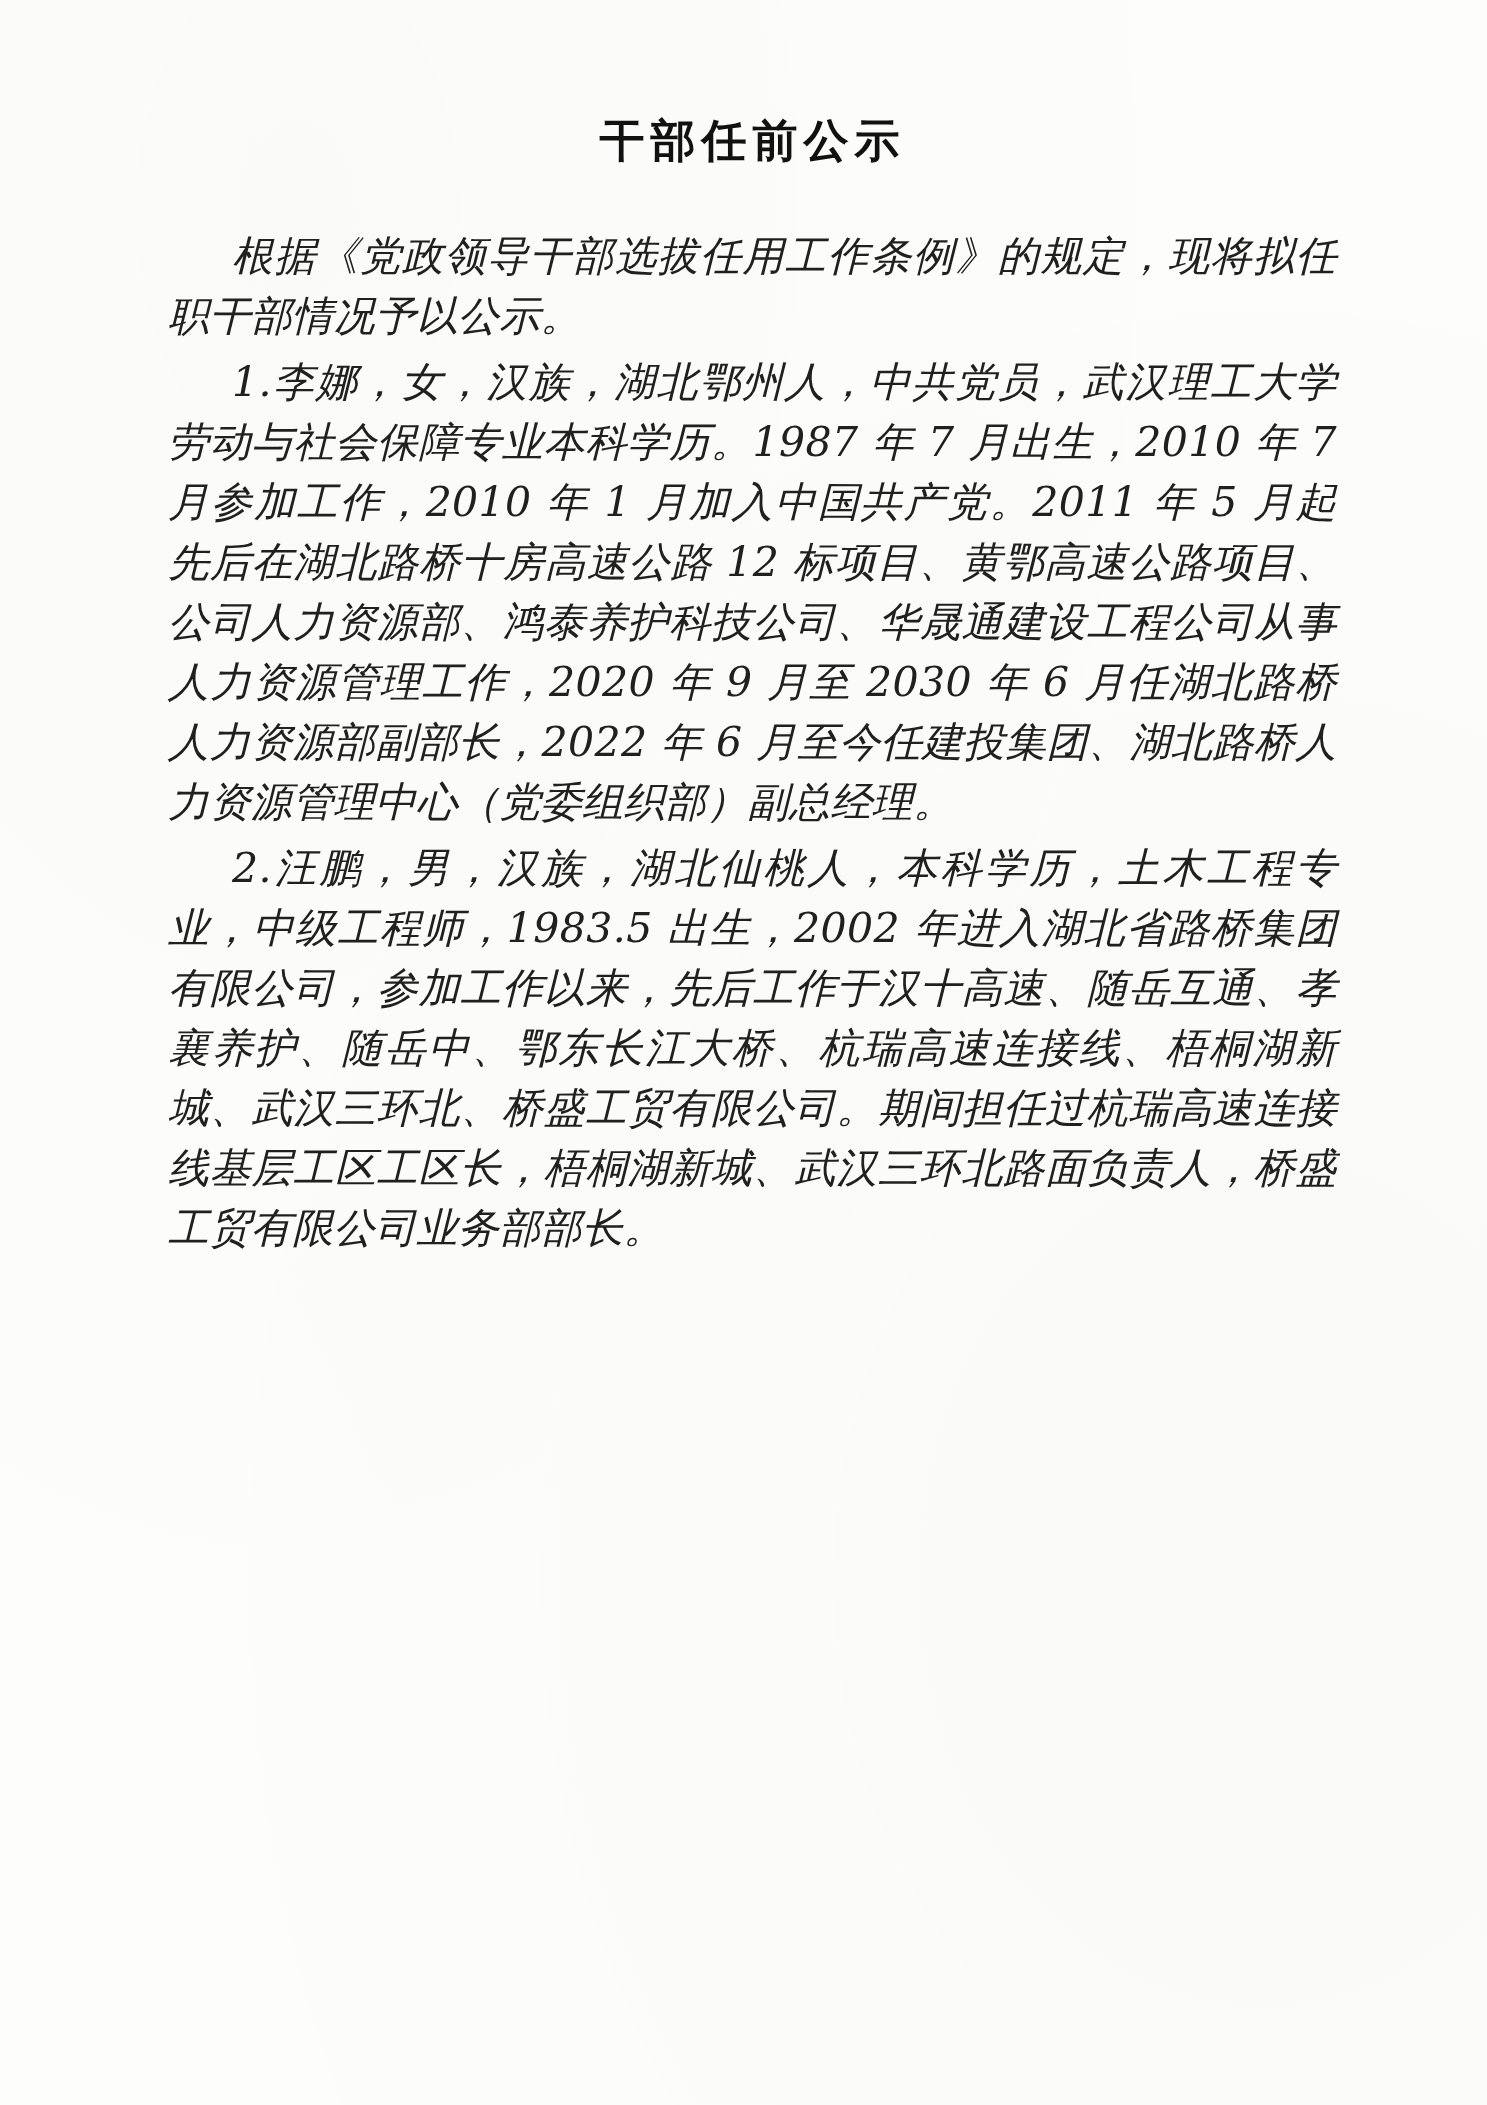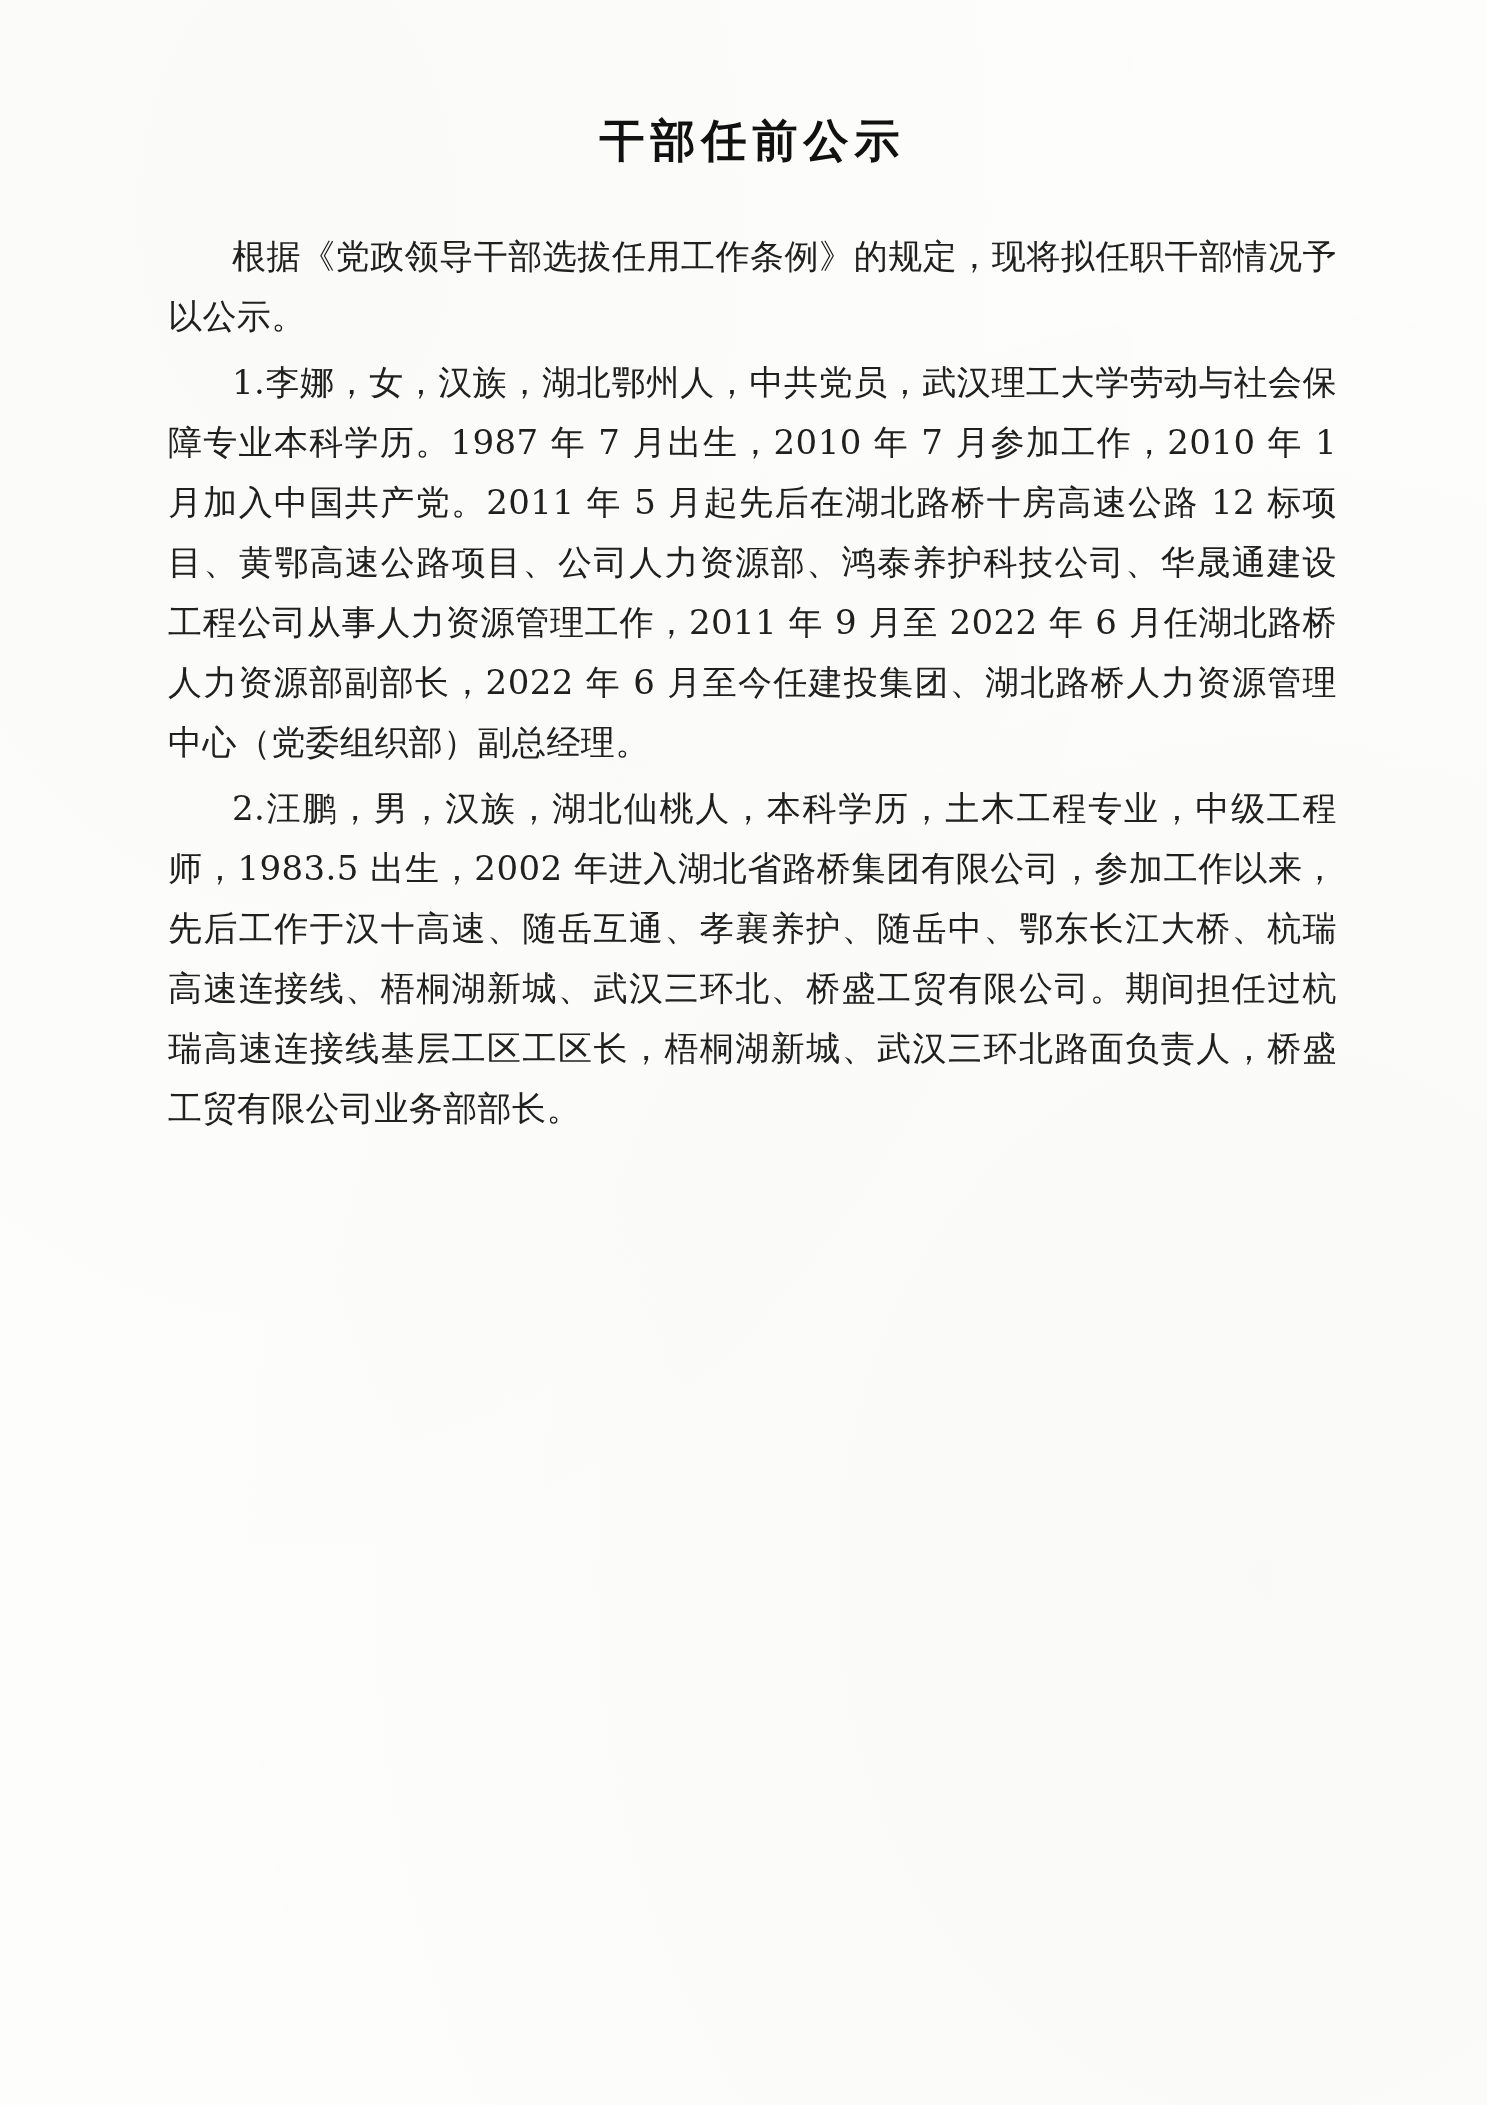--- a/index.html
+++ b/index.html
@@ -41,47 +41,48 @@
     line-height: 1.1;
     font-family: "DejaVu Serif", "Liberation Serif", serif;
     color: #111111;
   }
   .body-text {
     margin: 0;
     padding-top: 60px;
   }
   p.para {
     margin: 0 0 6px 0;
-    font-size: 34px;
+    font-size: 41px;
     line-height: 60px;
     text-align: justify;
     text-justify: inter-character;
     text-indent: 64px;
     letter-spacing: 0.4px;
     color: #202020;
     word-break: break-all;
+    font-style: italic;
   }
   p.para:last-child {
     margin-bottom: 0;
   }
   .gap-before {
     margin-top: 20px;
   }
 </style>
 </head>
 <body>
 
 <div class="page">
   <div class="content">
 
     <h1 class="doc-title">干部任前公示</h1>
 
     <div class="body-text">
       <p class="para">根据《党政领导干部选拔任用工作条例》的规定，现将拟任职干部情况予以公示。</p>
 
-      <p class="para">1.李娜，女，汉族，湖北鄂州人，中共党员，武汉理工大学劳动与社会保障专业本科学历。1987 年 7 月出生，2010 年 7 月参加工作，2010 年 1 月加入中国共产党。2011 年 5 月起先后在湖北路桥十房高速公路 12 标项目、黄鄂高速公路项目、公司人力资源部、鸿泰养护科技公司、华晟通建设工程公司从事人力资源管理工作，2011 年 9 月至 2022 年 6 月任湖北路桥人力资源部副部长，2022 年 6 月至今任建投集团、湖北路桥人力资源管理中心（党委组织部）副总经理。</p>
+      <p class="para">1.李娜，女，汉族，湖北鄂州人，中共党员，武汉理工大学劳动与社会保障专业本科学历。1987 年 7 月出生，2010 年 7 月参加工作，2010 年 1 月加入中国共产党。2011 年 5 月起先后在湖北路桥十房高速公路 12 标项目、黄鄂高速公路项目、公司人力资源部、鸿泰养护科技公司、华晟通建设工程公司从事人力资源管理工作，2020 年 9 月至 2030 年 6 月任湖北路桥人力资源部副部长，2022 年 6 月至今任建投集团、湖北路桥人力资源管理中心（党委组织部）副总经理。</p>
 
       <p class="para">2.汪鹏，男，汉族，湖北仙桃人，本科学历，土木工程专业，中级工程师，1983.5 出生，2002 年进入湖北省路桥集团有限公司，参加工作以来，先后工作于汉十高速、随岳互通、孝襄养护、随岳中、鄂东长江大桥、杭瑞高速连接线、梧桐湖新城、武汉三环北、桥盛工贸有限公司。期间担任过杭瑞高速连接线基层工区工区长，梧桐湖新城、武汉三环北路面负责人，桥盛工贸有限公司业务部部长。</p>
 
     </div>
 
   </div>
 </div>
 
 </body></html>

